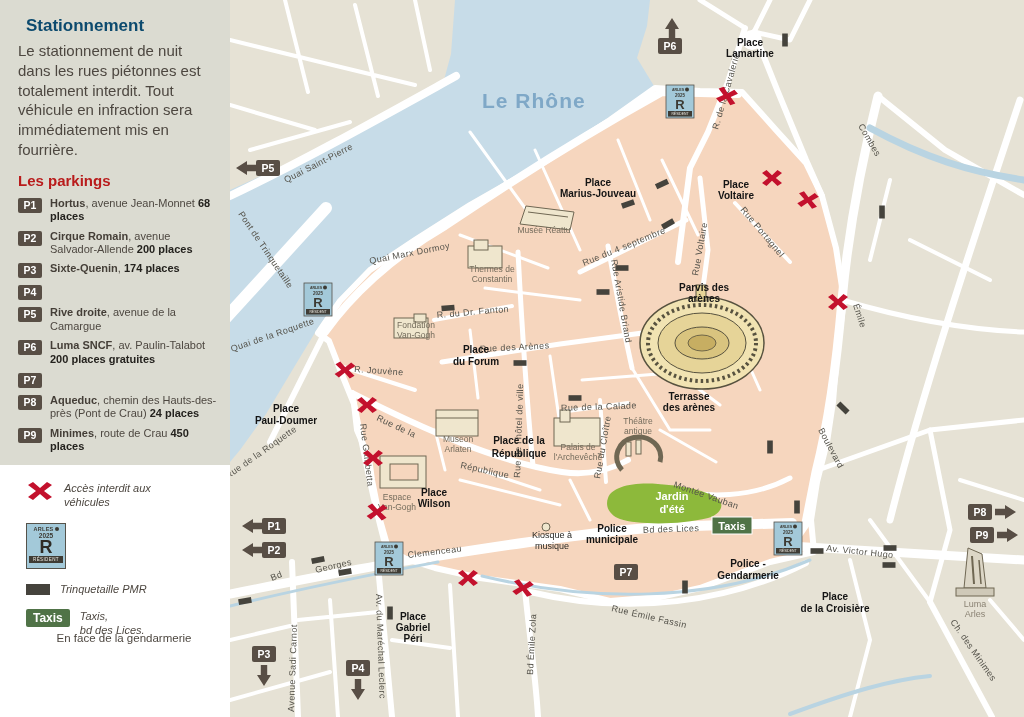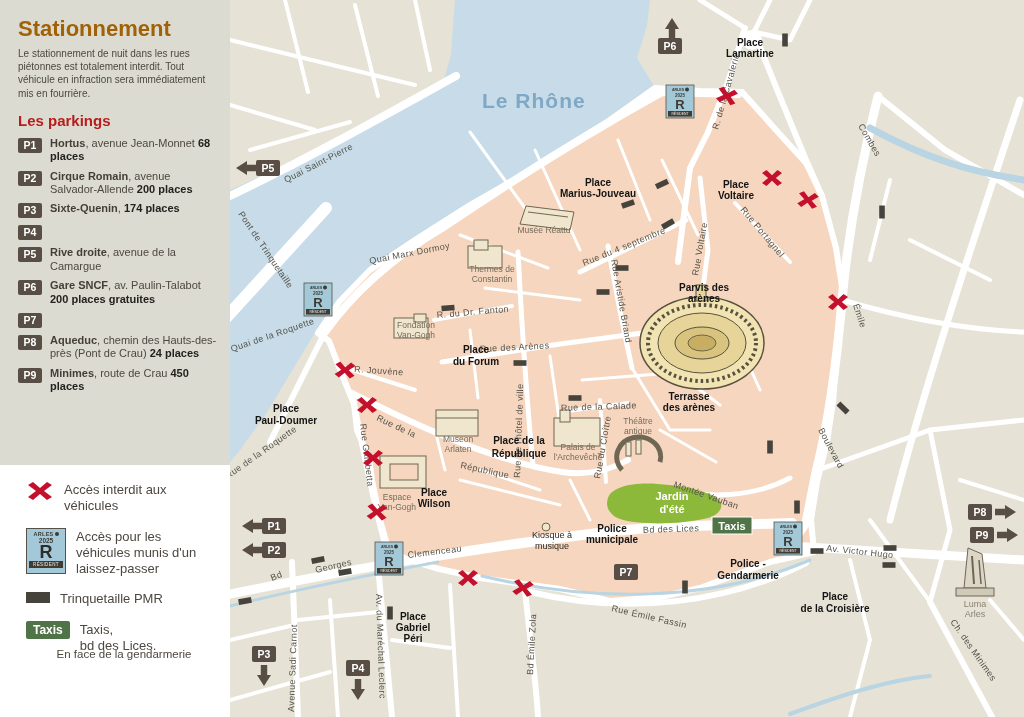--- a/index.html
+++ b/index.html
@@ -3,35 +3,35 @@
 <meta charset="utf-8">
 <style>
   html,body{margin:0;padding:0;}
   body{width:1024px;height:717px;overflow:hidden;background:#fff;
        font-family:"Liberation Sans",sans-serif;}
   .stage{position:relative;width:1024px;height:717px;background:#fff;}
 
   
   .sidebar{position:absolute;left:0;top:0;width:230px;height:465px;
            background:#dbdbd1;box-sizing:border-box;padding:14px 12px 0 18px;color:#4d4740;}
-  .sb-title{font-size:22px;font-weight:bold;color:#a16207;margin:2px 0 5px 0;}
-  .sb-intro{font-size:10px;line-height:1.32;margin:0 0 12px 0;width:196px;}
+  .sb-title{font-size:17px;font-weight:bold;color:#0c4a6e;margin:2px 0 5px 8px;}
+  .sb-intro{font-size:15px;line-height:1.32;margin:0 0 12px 0;width:196px;}
   .sb-h2{font-size:15px;font-weight:bold;color:#b91c1c;margin:0 0 8px 0;}
   .pk{display:flex;gap:8px;margin-bottom:6px;align-items:flex-start;}
   .pbadge{flex:0 0 auto;display:inline-block;width:24px;height:15px;background:#584e45;color:#fff;
           font-size:10.5px;font-weight:bold;text-align:center;line-height:15px;border-radius:2px;margin-top:1px;}
   .ptxt{font-size:11px;line-height:1.22;}
   .ptxt .pname{color:#443e37;}
   .ptxt b{color:#24221e;}
 
   
   .legend{position:absolute;left:0;top:465px;width:230px;height:252px;background:#fff;
           box-sizing:border-box;padding:16px 8px 0 26px;color:#4d4740;}
   .lg-row{display:flex;gap:10px;margin-bottom:13px;align-items:flex-start;}
-  .lg-txt{font-size:13px;line-height:1.25;padding-top:1px;}
+  .lg-txt{font-size:11px;line-height:1.25;padding-top:1px;font-style:italic;}
   .lg-sw-pmr{width:24px;height:11px;background:#45433c;margin-top:2px;flex:0 0 auto;}
   .lg-sw-feria{width:28px;height:20px;background:#f6d6be;flex:0 0 auto;}
   .rbadge{flex:0 0 auto;width:40px;height:46px;background:#a3c9d9;border:1px solid #55524a;
           display:flex;flex-direction:column;align-items:center;box-sizing:border-box;}
   .rb-arles{font-size:5.5px;font-weight:bold;color:#3c3a33;margin-top:2px;letter-spacing:.3px;}
   .rb-arles:after{content:"";display:inline-block;width:4px;height:4px;border-radius:50%;
                   background:#3c3a33;margin-left:1px;}
   .rb-year{font-size:6.5px;font-weight:bold;color:#3c3a33;}
   .rb-r{font-size:18px;font-weight:bold;color:#2e2c26;line-height:17px;}
   .rb-res{width:34px;height:7px;background:#3f3c35;color:#eceae3;font-size:4.5px;
@@ -79,21 +79,21 @@
     </div>
     <div class="pk">
       <span class="pbadge">P4</span>
     </div>
     <div class="pk">
       <span class="pbadge">P5</span>
       <span class="ptxt"><b class="pname">Rive droite</b><span>, avenue de la Camargue</span><b></b></span>
     </div>
     <div class="pk">
       <span class="pbadge">P6</span>
-      <span class="ptxt"><b class="pname">Gare SNCF</b><span>, av. Paulin-Talabot </span><b>200 places gratuites</b></span>
+      <span class="ptxt"><b class="pname">Luma SNCF</b><span>, av. Paulin-Talabot </span><b>200 places gratuites</b></span>
     </div>
     <div class="pk">
       <span class="pbadge">P7</span>
     </div>
     <div class="pk">
       <span class="pbadge">P8</span>
       <span class="ptxt"><b class="pname">Aqueduc</b><span>, chemin des Hauts-des-près (Pont de Crau) </span><b>24 places</b></span>
     </div>
     <div class="pk">
       <span class="pbadge">P9</span>
@@ -108,21 +108,20 @@
       </svg>
       <div class="lg-txt" style="width:120px">Accès interdit aux véhicules</div>
     </div>
     <div class="lg-row">
       <div class="rbadge">
         <span class="rb-arles">ARLES</span>
         <span class="rb-year">2025</span>
         <span class="rb-r">R</span>
         <span class="rb-res">RÉSIDENT</span>
       </div>
-      <div class="lg-txt" style="width:135px">Accès pour les véhicules munis d'un laissez-passer</div>
     </div>
     <div class="lg-row">
       <div class="lg-sw-pmr"></div>
       <div class="lg-txt">Trinquetaille PMR</div>
     </div>
     <div class="lg-row" style="margin-bottom:2px">
       <div class="taxbadge">Taxis</div>
       <div class="lg-txt">
         <div>Taxis,</div>
         <div>bd des Lices.</div>

